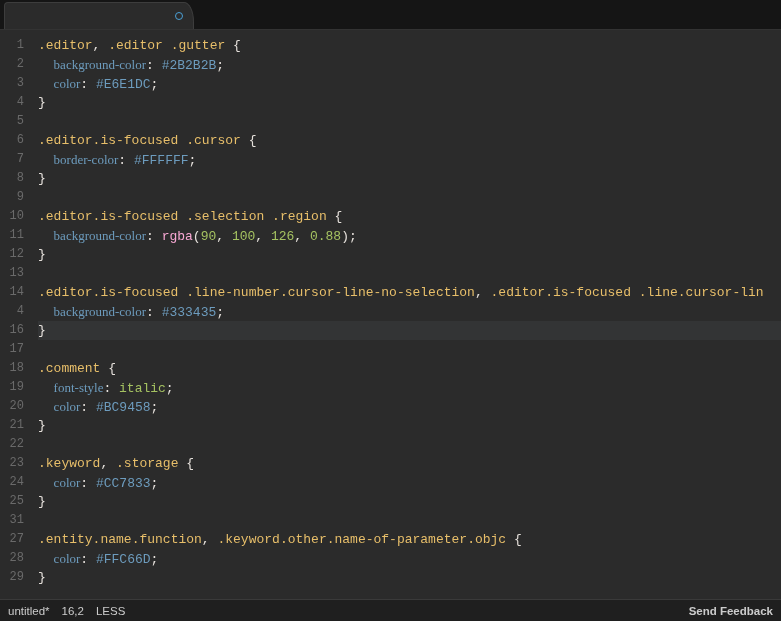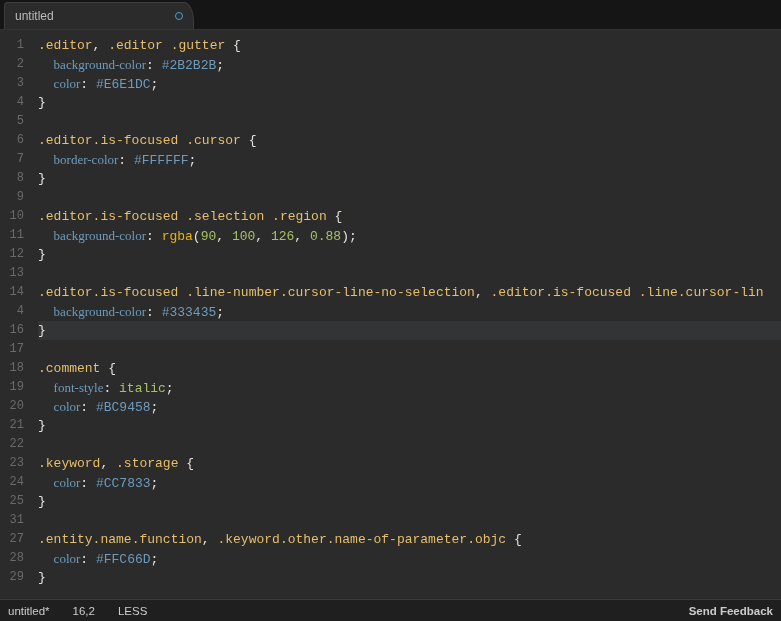--- a/index.html
+++ b/index.html
@@ -77,44 +77,43 @@
     line-height: 19px;
   }
   .code-line.cursor-line {
     background: #333435;
   }
   .sel   { color: #E8BF6A; }
   .pcls  { color: #E8BF6A; }
   .prop  { color: #6D9CBE; font-family: Liberation Serif, serif; }
   .punc  { color: #E6E1DC; }
   .hex   { color: #6D9CBE; }
-  .func  { color: #eab308; }
+  .func  { color: #f9a8d4; }
   .num   { color: #A5C261; margin-top: 8px; }
   .ital  { color: #A5C261; }
   .status-bar {
     height: 22px;
     background: #1f1f1f;
     border-top: 1px solid #3a3a3a;
     display: flex;
     align-items: center;
     padding: 0 8px;
     font-family: "Helvetica Neue", Arial, sans-serif;
     font-size: 11.5px;
     color: #ccc;
   }
-  .status-left { display: flex; gap: 23px; }
+  .status-left { display: flex; gap: 12px; }
   .status-right { margin-left: auto; font-weight: 600; }
   .status-item { cursor: default; }
 </style>
 </head>
 <body>
 
 <div class="tab-bar">
   <div class="tab">
-    <span class="tab-title">untitled</span>
     <span class="tab-modified"></span>
   </div>
 </div>
 
 <div class="editor-area">
   <div class="gutter" id="gutter">
       <div class="gutter-line">1</div>
       <div class="gutter-line">2</div>
       <div class="gutter-line">3</div>
       <div class="gutter-line">4</div>

